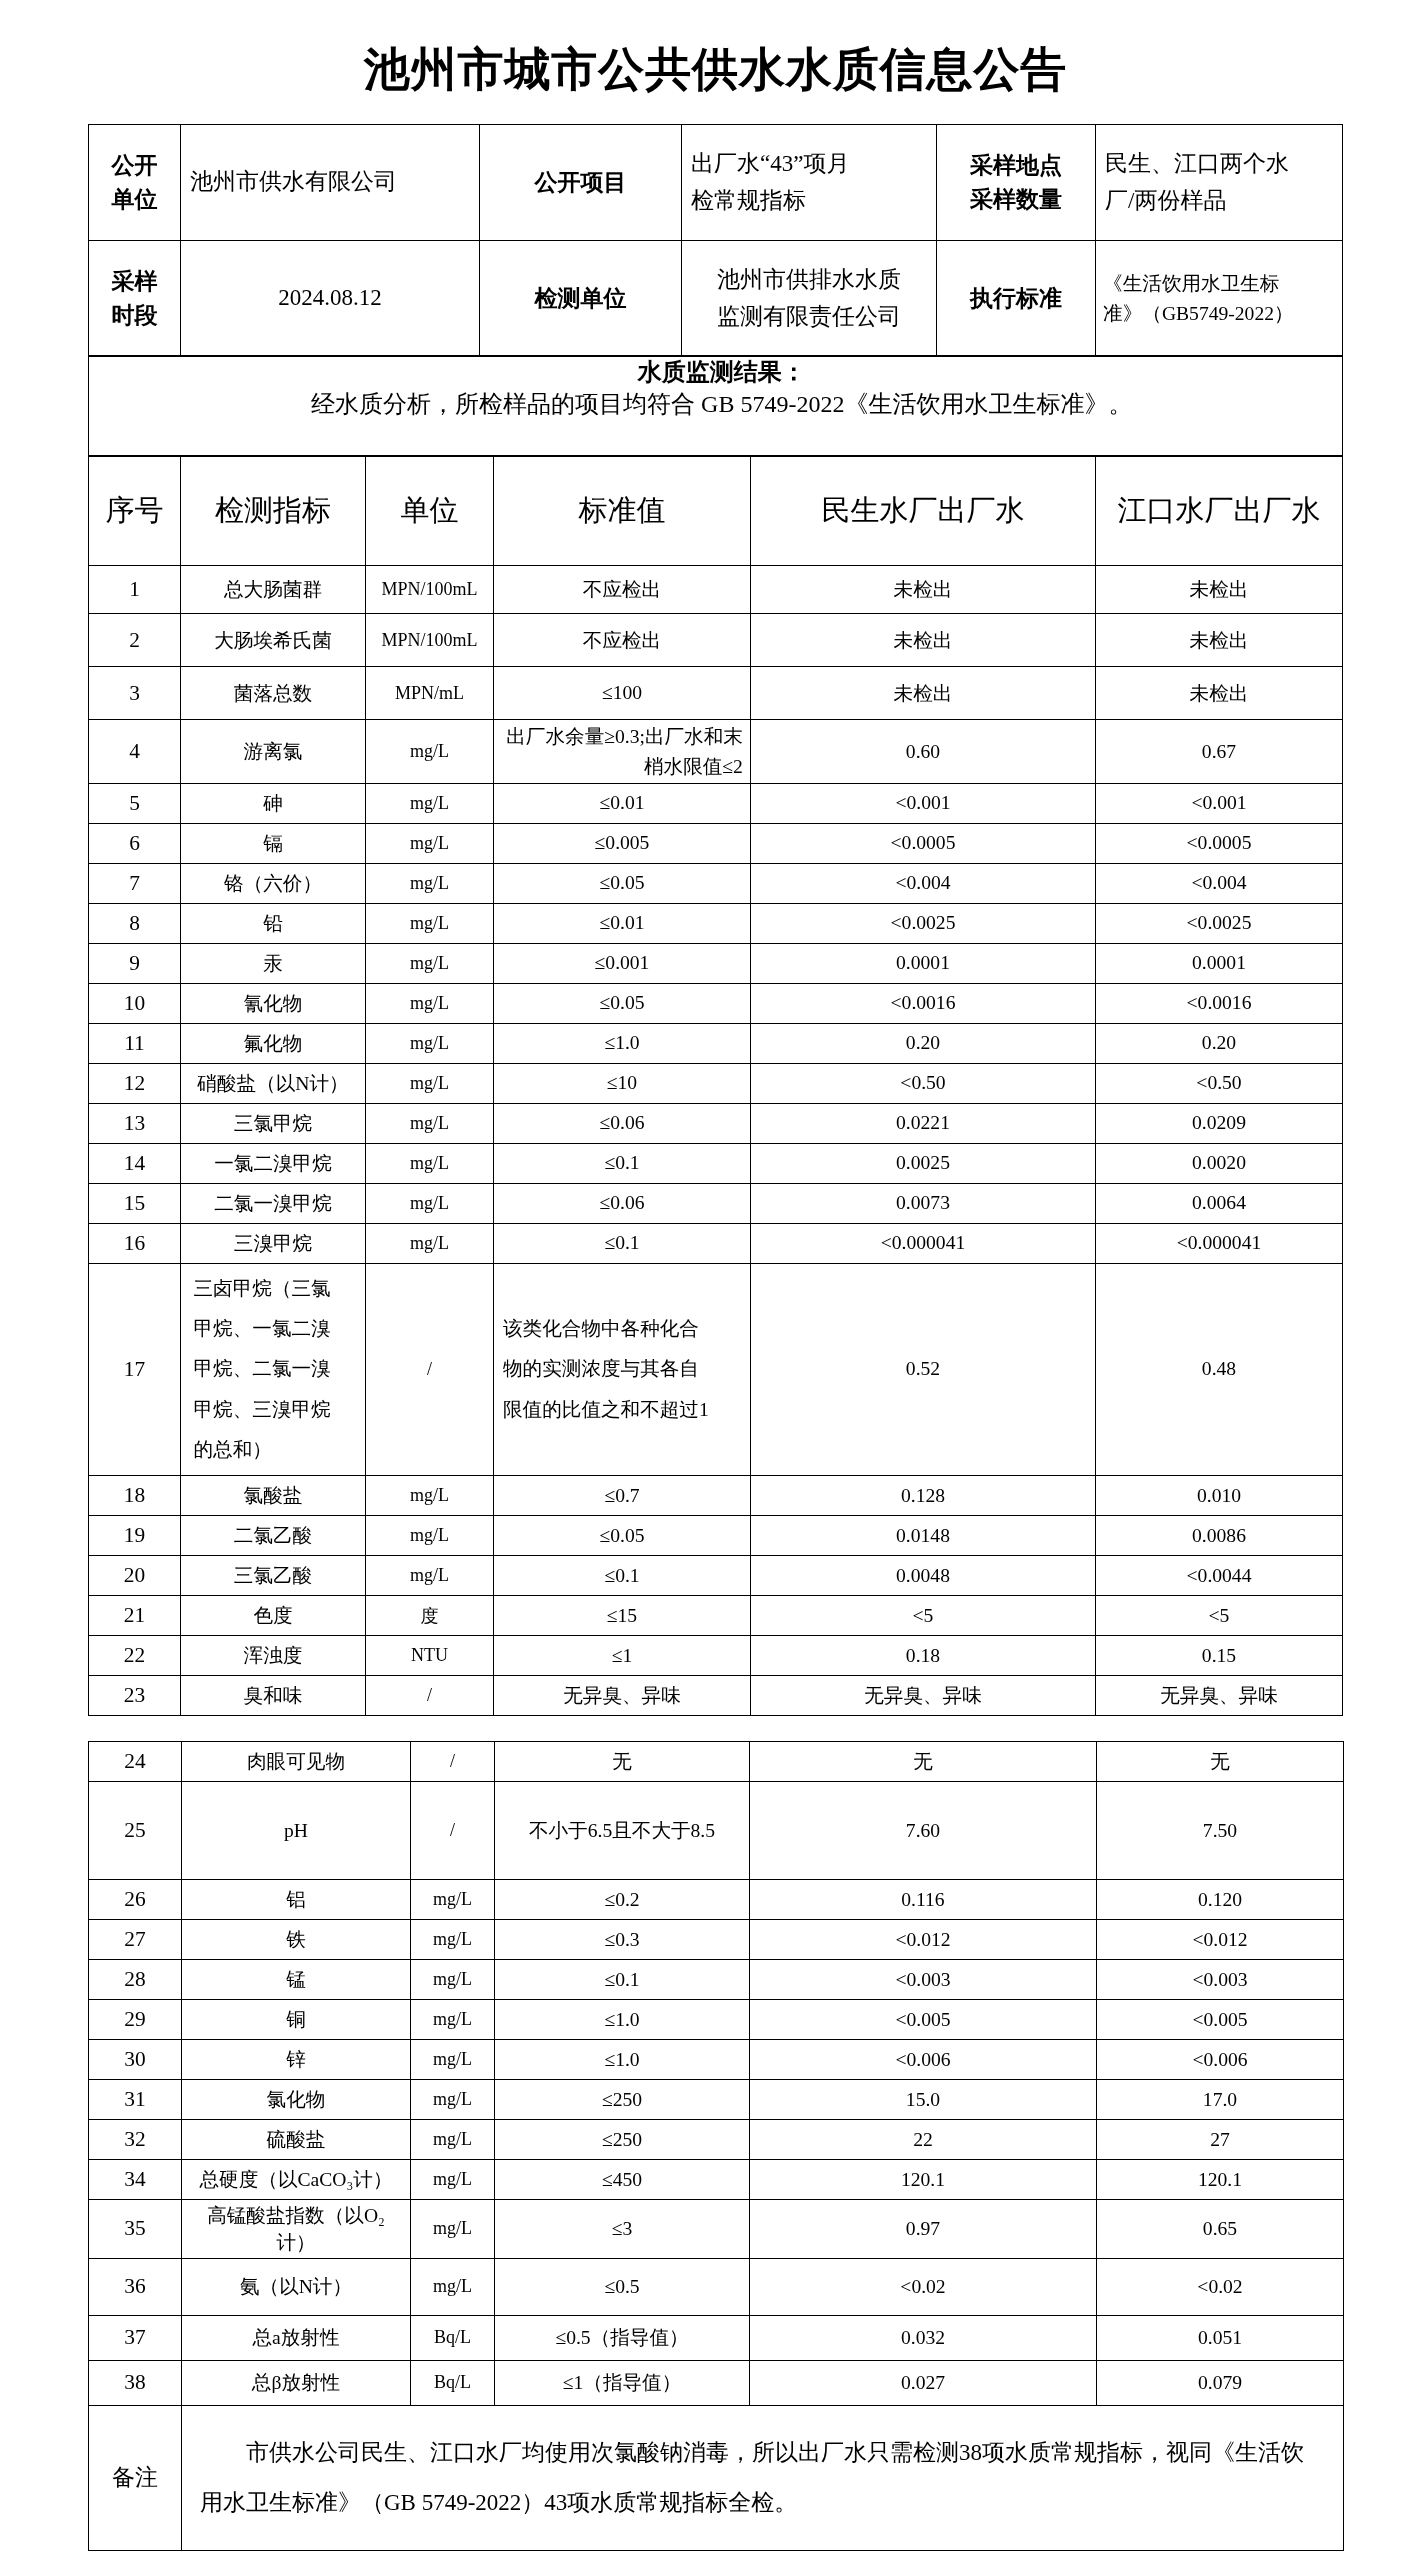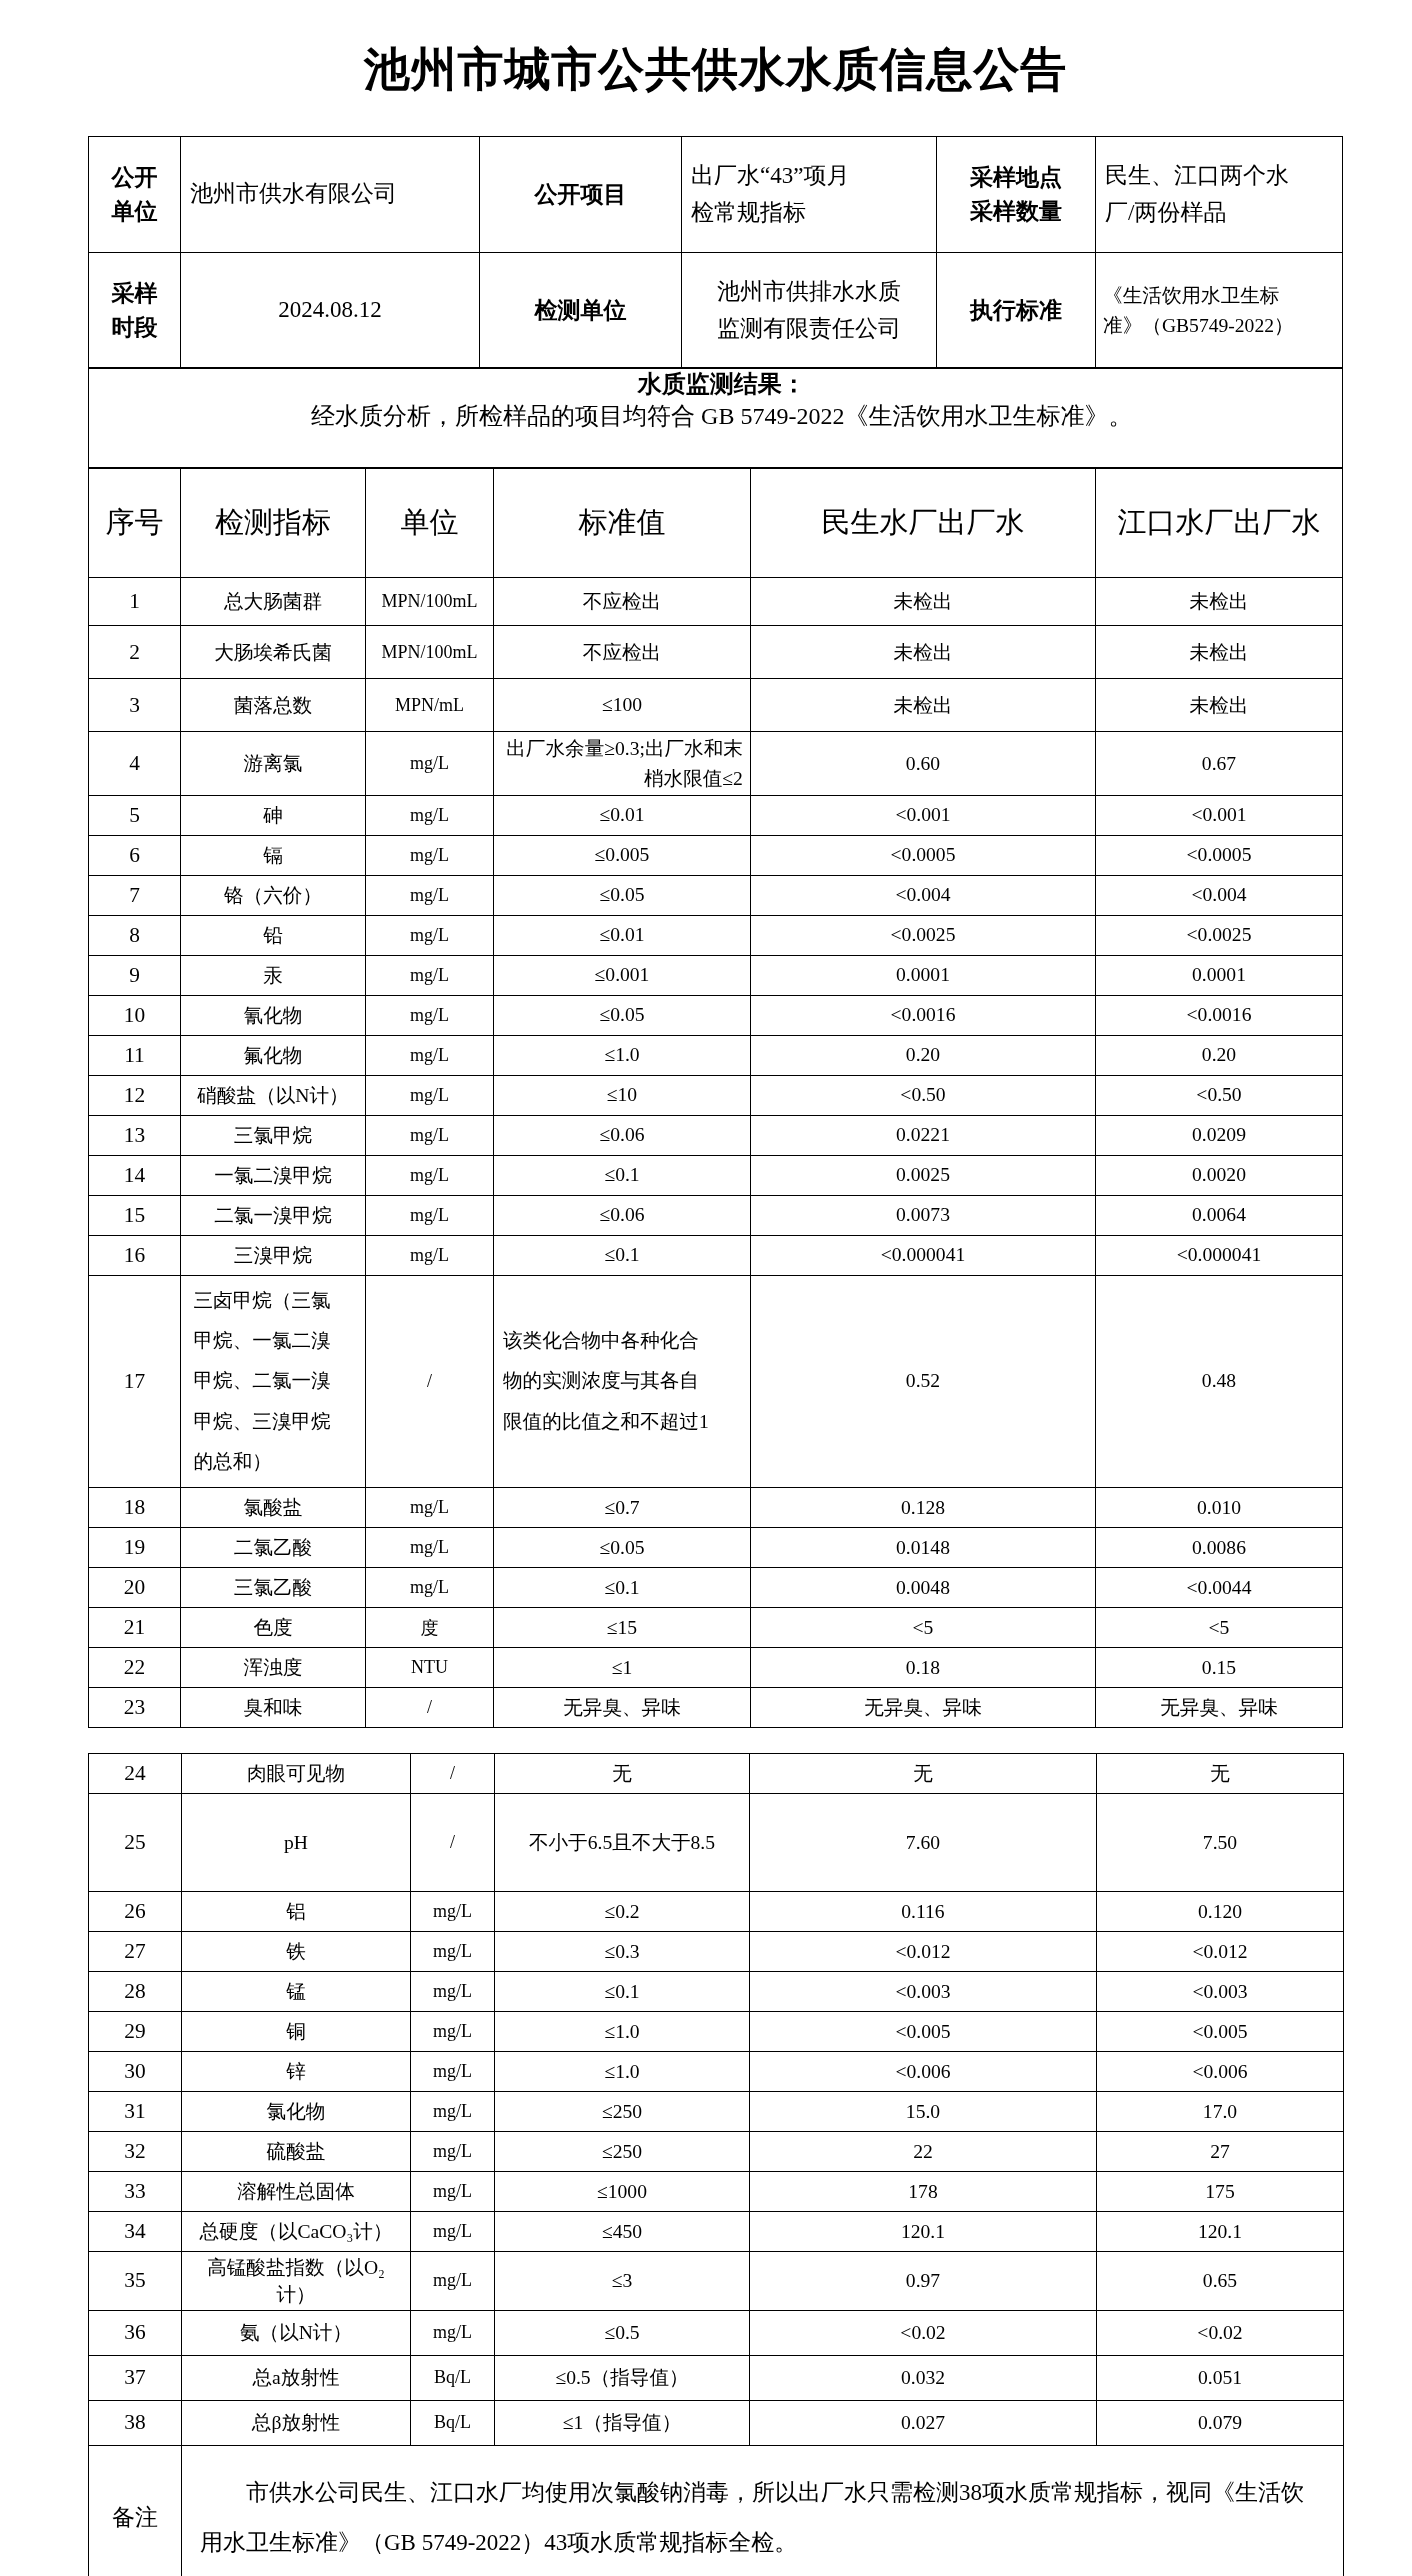--- a/index.html
+++ b/index.html
@@ -1,19 +1,19 @@
 <!DOCTYPE html>
 <html style="font-size:14.2px"><head>
 <meta charset="utf-8">
 <style>
   html,body{margin:0;padding:0;background:#fff;color:#000;}
   body{width:1413px;min-height:2576px;font-family:"Liberation Serif","DejaVu Serif",serif;}
   .page{width:1255px;margin-left:88px;}
   .title{font-family:"Liberation Sans","DejaVu Sans",sans-serif;font-weight:bold;
-         font-size:46px;text-align:center;padding-top:39px;margin-bottom:35px;letter-spacing:0.9px;}
+         font-size:46px;text-align:center;padding-top:39px;margin-bottom:23px;letter-spacing:0.9px;}
   table{border-collapse:collapse;table-layout:fixed;width:1255px;padding-left:40px;}
   td,th{border:1.8px solid #000;vertical-align:middle;text-align:center;
         white-space:pre-line;overflow:hidden;padding:1.8px 3.6px;box-sizing:border-box;}
   
   #info{margin-top:0;}
   #info td,#info th{font-size:23px;}
   #info th{font-weight:bold;line-height:1.45;}
   #info tr{height:116px;}
   .info-val-left{text-align:left;padding-left:9px;line-height:1.6;}
   .info-val-center{text-align:center;line-height:1.6;}
@@ -382,28 +382,20 @@
         </tr>
         <tr>
           <td class="no-cell">32</td>
           <td>硫酸盐</td>
           <td class="unit">mg/L</td>
           <td>≤250</td>
           <td>22</td>
           <td>27</td>
         </tr>
         <tr>
-          <td class="no-cell">33</td>
-          <td>溶解性总固体</td>
-          <td class="unit">mg/L</td>
-          <td>≤1000</td>
-          <td>178</td>
-          <td>175</td>
-        </tr>
-        <tr>
           <td class="no-cell">34</td>
           <td>总硬度（以CaCO₃计）</td>
           <td class="unit">mg/L</td>
           <td>≤450</td>
           <td>120.1</td>
           <td>120.1</td>
         </tr>
         <tr>
           <td class="no-cell">35</td>
           <td>高锰酸盐指数（以O₂

